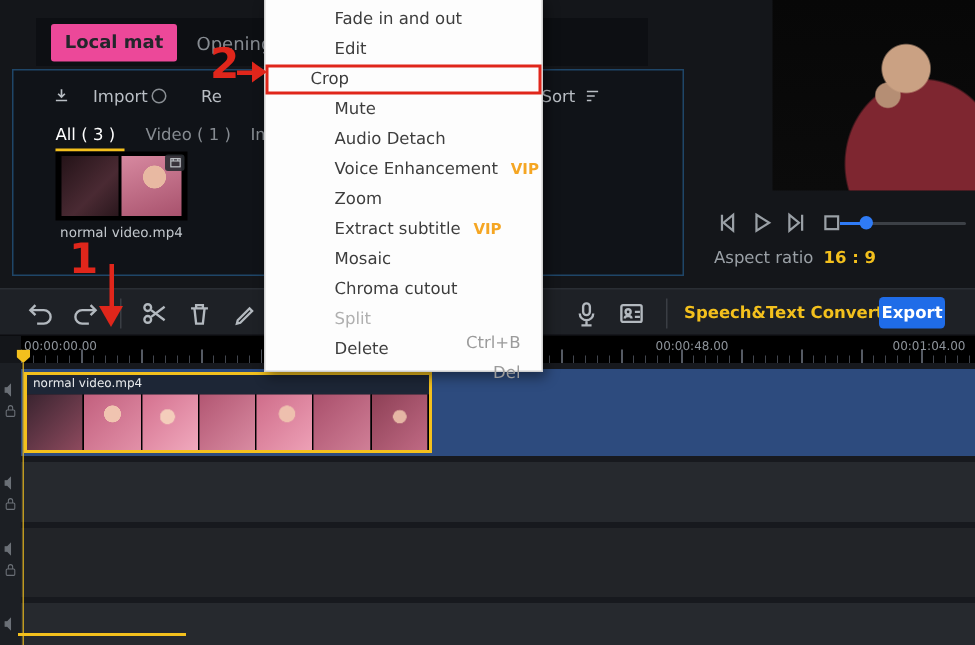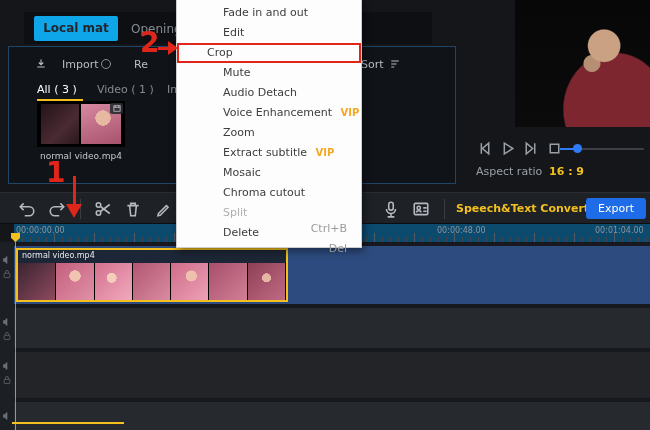--- a/index.html
+++ b/index.html
@@ -2,21 +2,21 @@
 <html><head>
 <meta charset="utf-8">
 <style>
   * { margin:0; padding:0; box-sizing:border-box; font-family:"DejaVu Sans", sans-serif; }
   html,body { width:650px; height:430px; }
   body { position:relative; background:#14161a; overflow:hidden; color:#cfd3d8; }
   .abs { position:absolute; }
 
   
   .media-tabbar { left:24px; top:12px; width:408px; height:32px; background:#0d0f13; }
-  .btn-local { left:34px; top:16px; width:84px; height:25px; background:#0ea5e9; color:#23262b;
+  .btn-local { left:34px; top:16px; width:84px; height:25px; background:#ec4899; color:#23262b;
                font-size:12px; font-weight:bold; line-height:25px; text-align:center; border-radius:2px; }
   .tab-opening { left:131px; top:22px; color:#878c92; font-size:12px; }
   .media-panel { left:8px; top:46px; width:448px; height:138px; border:1px solid #1f4668; background:#101318; }
   .import-wrap { left:26px; top:9px; height:16px; display:flex; align-items:center; gap:15px; color:#b9bec4; font-size:11px; }
   .radio-wrap  { left:92px; top:9px; height:16px; display:flex; align-items:center; gap:23px; color:#b9bec4; font-size:11px; }
   .radio-circle { width:10px; height:10px; border:1px solid #8a8f94; border-radius:50%; display:inline-block; }
   .sort-wrap { left:352px; top:9px; height:16px; display:flex; align-items:center; gap:5px; color:#b9bec4; font-size:11px; }
   .lib-tab { font-size:11px; color:#868b91; top:36px; }
   .lib-tab.active { color:#ffffff; }
   .tab-underline { left:28px; top:52px; width:46px; height:2px; background:#f3c01d; }
@@ -45,25 +45,25 @@
   .aspect-label { left:476px; top:165px; font-size:11px; color:#9aa0a6; }
   .aspect-value { left:549px; top:165px; font-size:11px; color:#f3c01d; font-weight:bold; }
 
   
   .toolbar { left:0; top:192px; width:650px; height:32px; background:#1e2126;
              border-top:1px solid #2a2e34; border-bottom:1px solid #0c0d10; }
   .tbtn { position:absolute; top:7px; width:18px; height:18px; }
   .tbtn svg { stroke:#b3b9bf; fill:none; stroke-width:1.4; }
   .tb-sep { position:absolute; top:6px; width:1px; height:20px; background:#3a3e44; }
   .speech-label { position:absolute; left:456px; top:9px; font-size:11px; font-weight:bold; color:#f3c01d; }
-  .export-btn { position:absolute; left:586px; top:5px; width:60px; height:21px; background:#1f6ce8; color:#fff;
-                font-size:11px; font-weight:normal; text-align:center; line-height:21px; border-radius:3px; }
-
-  
-  .ruler { left:14px; top:224px; width:636px; height:18px; background:#0c4a6e; }
+  .export-btn { position:absolute; left:586px; top:5px; width:44px; height:21px; background:#1f6ce8; color:#fff;
+                font-size:11px; font-weight:bold; text-align:center; line-height:21px; border-radius:3px; }
+
+  
+  .ruler { left:14px; top:224px; width:636px; height:18px; background:#000000; }
   .ticks-minor { position:absolute; bottom:0; left:0; width:100%; height:5px;
                  background:repeating-linear-gradient(90deg,#41454d 0 1px,transparent 1px 8px); }
   .ticks-major { position:absolute; bottom:0; left:0; width:100%; height:9px;
                  background:repeating-linear-gradient(90deg,#555a63 0 1px,transparent 1px 40px); }
   .ts { position:absolute; top:2px; font-size:8px; color:#8d939a; }
   .playhead-flag { left:11px; top:233px; width:9px; height:9px; background:#f3c01d;
                    clip-path:polygon(0 0,100% 0,100% 55%,50% 100%,0 55%); z-index:5; }
   .playhead-line { left:15px; top:242px; width:1px; height:188px; background:rgba(243,192,29,.75); z-index:5; }
 
   

